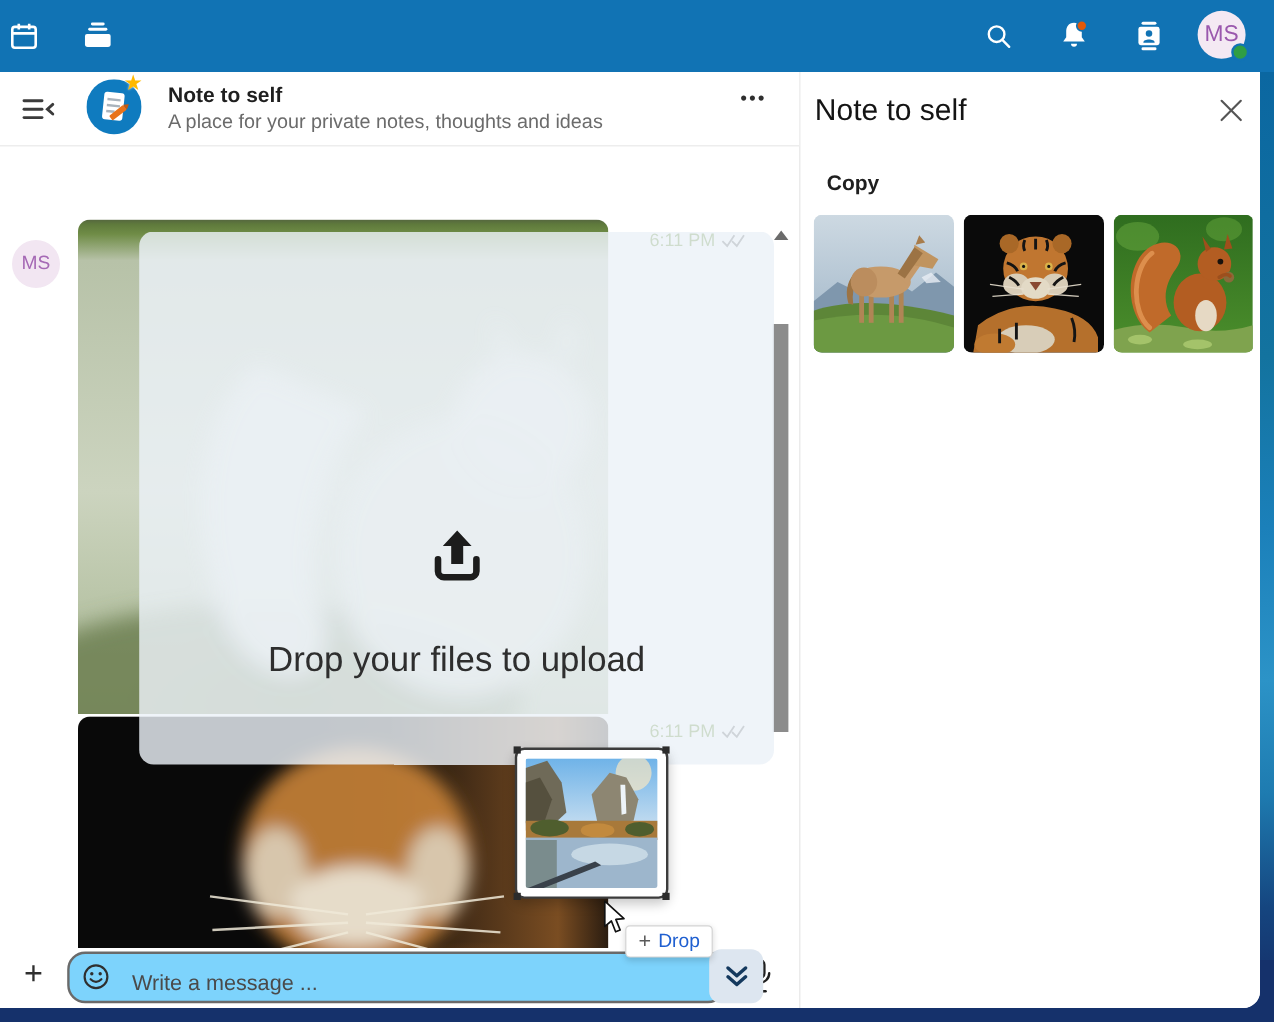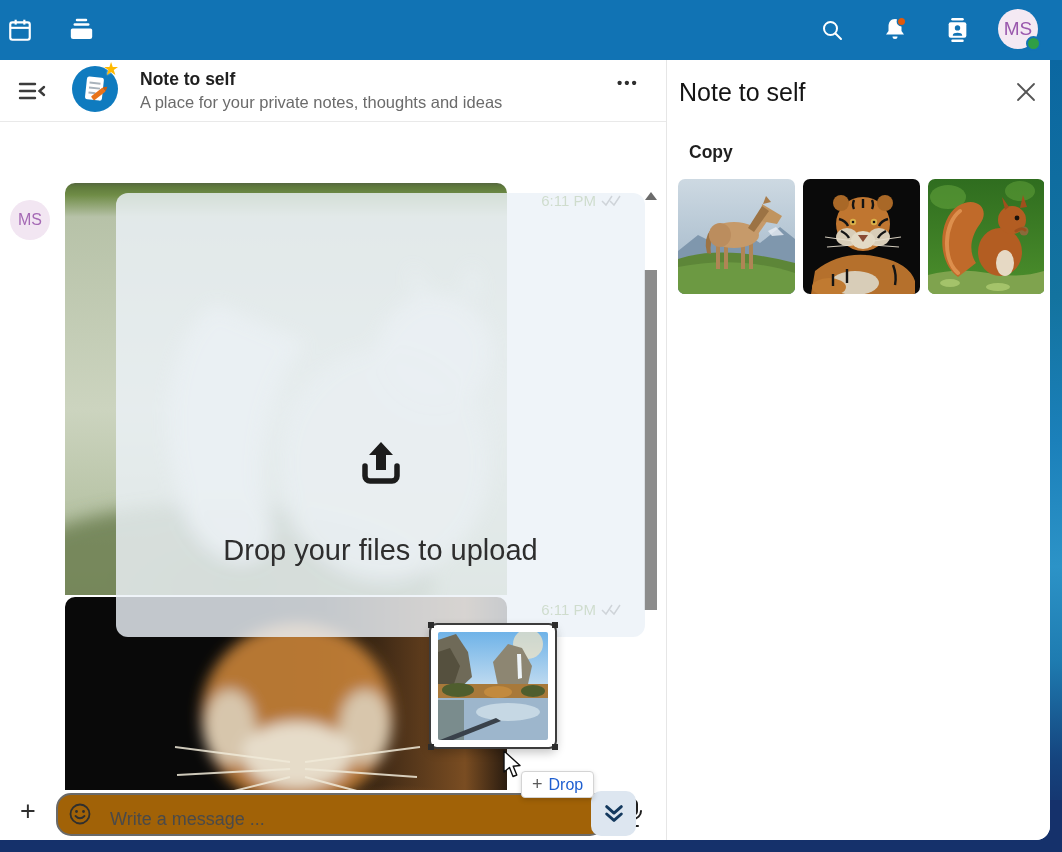--- a/index.html
+++ b/index.html
@@ -76,21 +76,21 @@
     display:flex; align-items:center; gap:6px; font-size:16px; }
   #copy-plus { color:#5a5a5a; font-size:18px; }
   #copy-label { color:#1f5fd0; }
   #scroll-btn { position:absolute; left:591px; top:669px; width:45px; height:45px; background:#dde6f0;
     border-radius:10px; z-index:7; display:flex; align-items:center; justify-content:center; cursor:pointer; }
 
   
   #composer { position:absolute; left:0; top:730px; width:666px; height:50px; background:#fff; }
   #comp-plus { position:absolute; left:20px; top:6px; font-size:27px; color:#2f2f2f; cursor:pointer; }
   #comp-input { position:absolute; left:56px; top:3px; width:549px; height:43px; border:2px solid #6a6a6a;
-    border-radius:15px; background:#a16207; font-size:18px; color:#222; padding:10px 12px 0 52px; outline:none;
+    border-radius:15px; background:#7dd3fc; font-size:18px; color:#222; padding:10px 12px 0 52px; outline:none;
     font-family:"Liberation Sans", sans-serif; }
   #comp-input::placeholder { color:#4a4a4a; opacity:1; }
   #comp-emoji { position:absolute; left:68px; top:12px; cursor:pointer; }
   #comp-mic { position:absolute; left:622px; top:8px; cursor:pointer; }
 
   
   #panel { position:absolute; left:666px; top:0; width:384px; height:780px; background:#fff; border-left:1px solid #e6e6e6; }
   #panel-title { position:absolute; left:12px; top:18px; font-size:25px; color:#141414; }
   #panel-close { position:absolute; left:347px; top:20px; width:24px; height:24px; cursor:pointer; }
   #media-heading { position:absolute; left:22px; top:82px; font-size:17.5px; font-weight:bold; color:#1f1f1f; }

